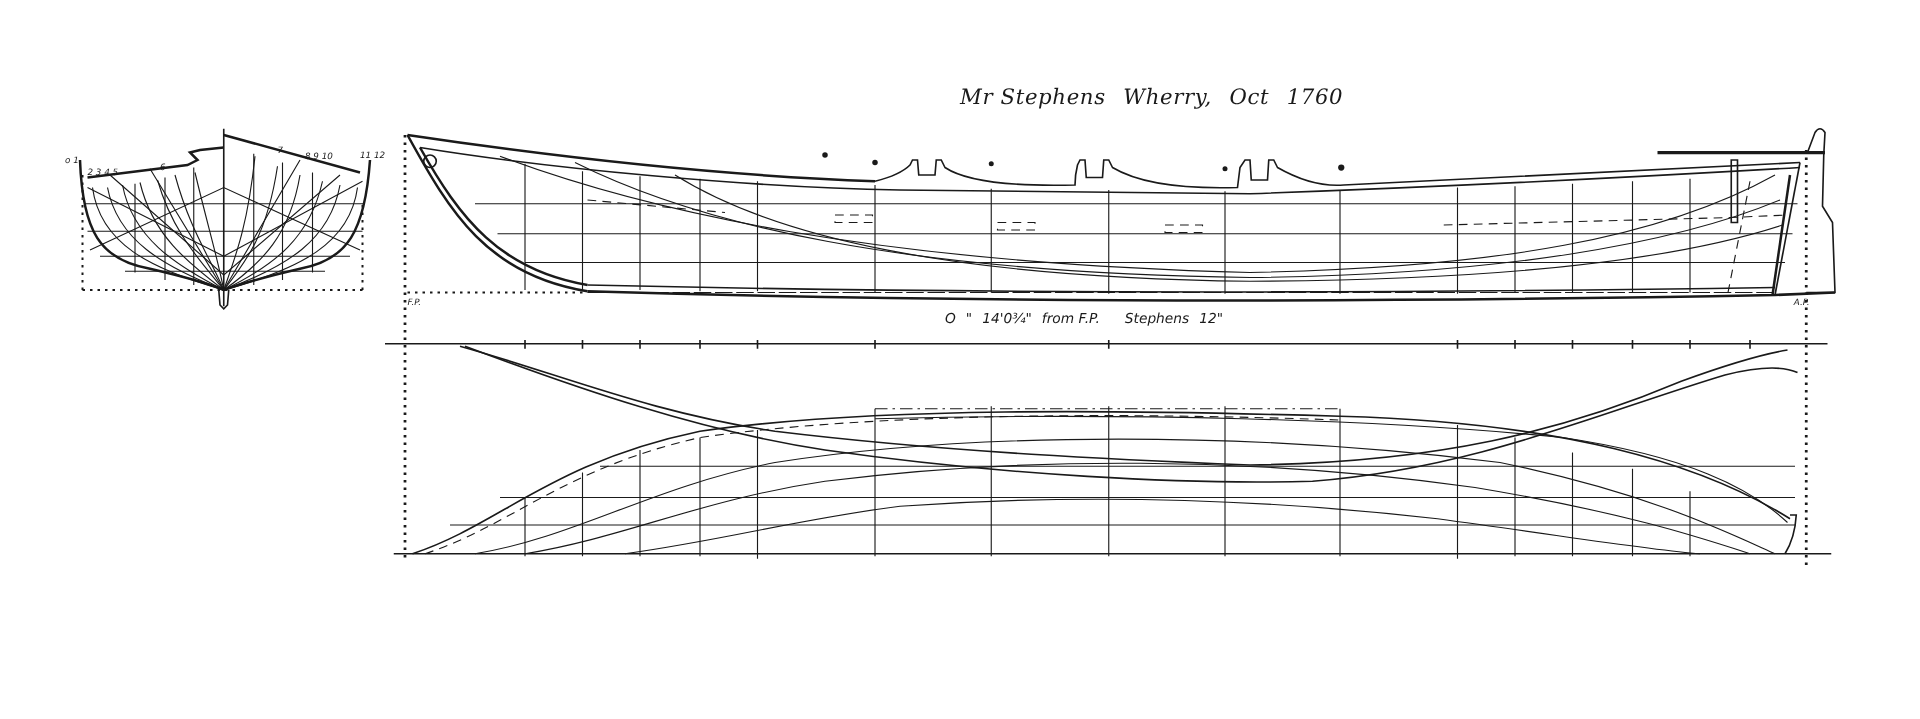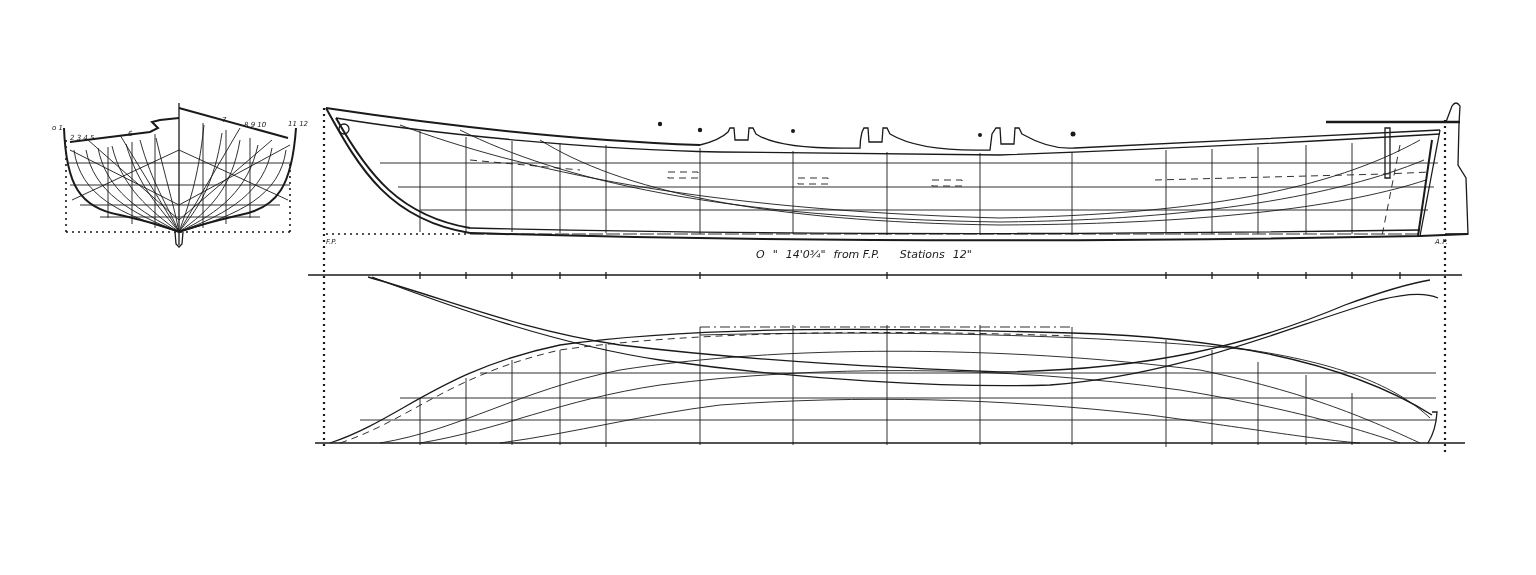--- a/index.html
+++ b/index.html
@@ -208,17 +208,20 @@
       <line class="ink med" x1="1212" y1="272" x2="1212" y2="279"></line>
       <line class="ink med" x1="1258" y1="272" x2="1258" y2="279"></line>
       <line class="ink med" x1="1306" y1="272" x2="1306" y2="279"></line>
       <line class="ink med" x1="1352" y1="272" x2="1352" y2="279"></line>
       <line class="ink med" x1="1400" y1="272" x2="1400" y2="279"></line>
     </g>
   </g>
 </svg>
 
 <div class="title-block">
+  <div class="title-main">
+    <span>Mr Stephens</span><span>Wherry,</span><span>Oct</span><span>1760</span>
+  </div>
 </div>
 
 <div class="note">
-  <span>O</span><span>"</span><span>14'0¾"</span><span>from F.P.</span><span style="margin-left:12px">Stations</span><span>12"</span>
+  <span>O</span><span>"</span><span>14'0¾"</span><span>from F.P.</span><span style="margin-left:12px">Stephens</span><span>12"</span>
 </div>
 
 </body></html>

